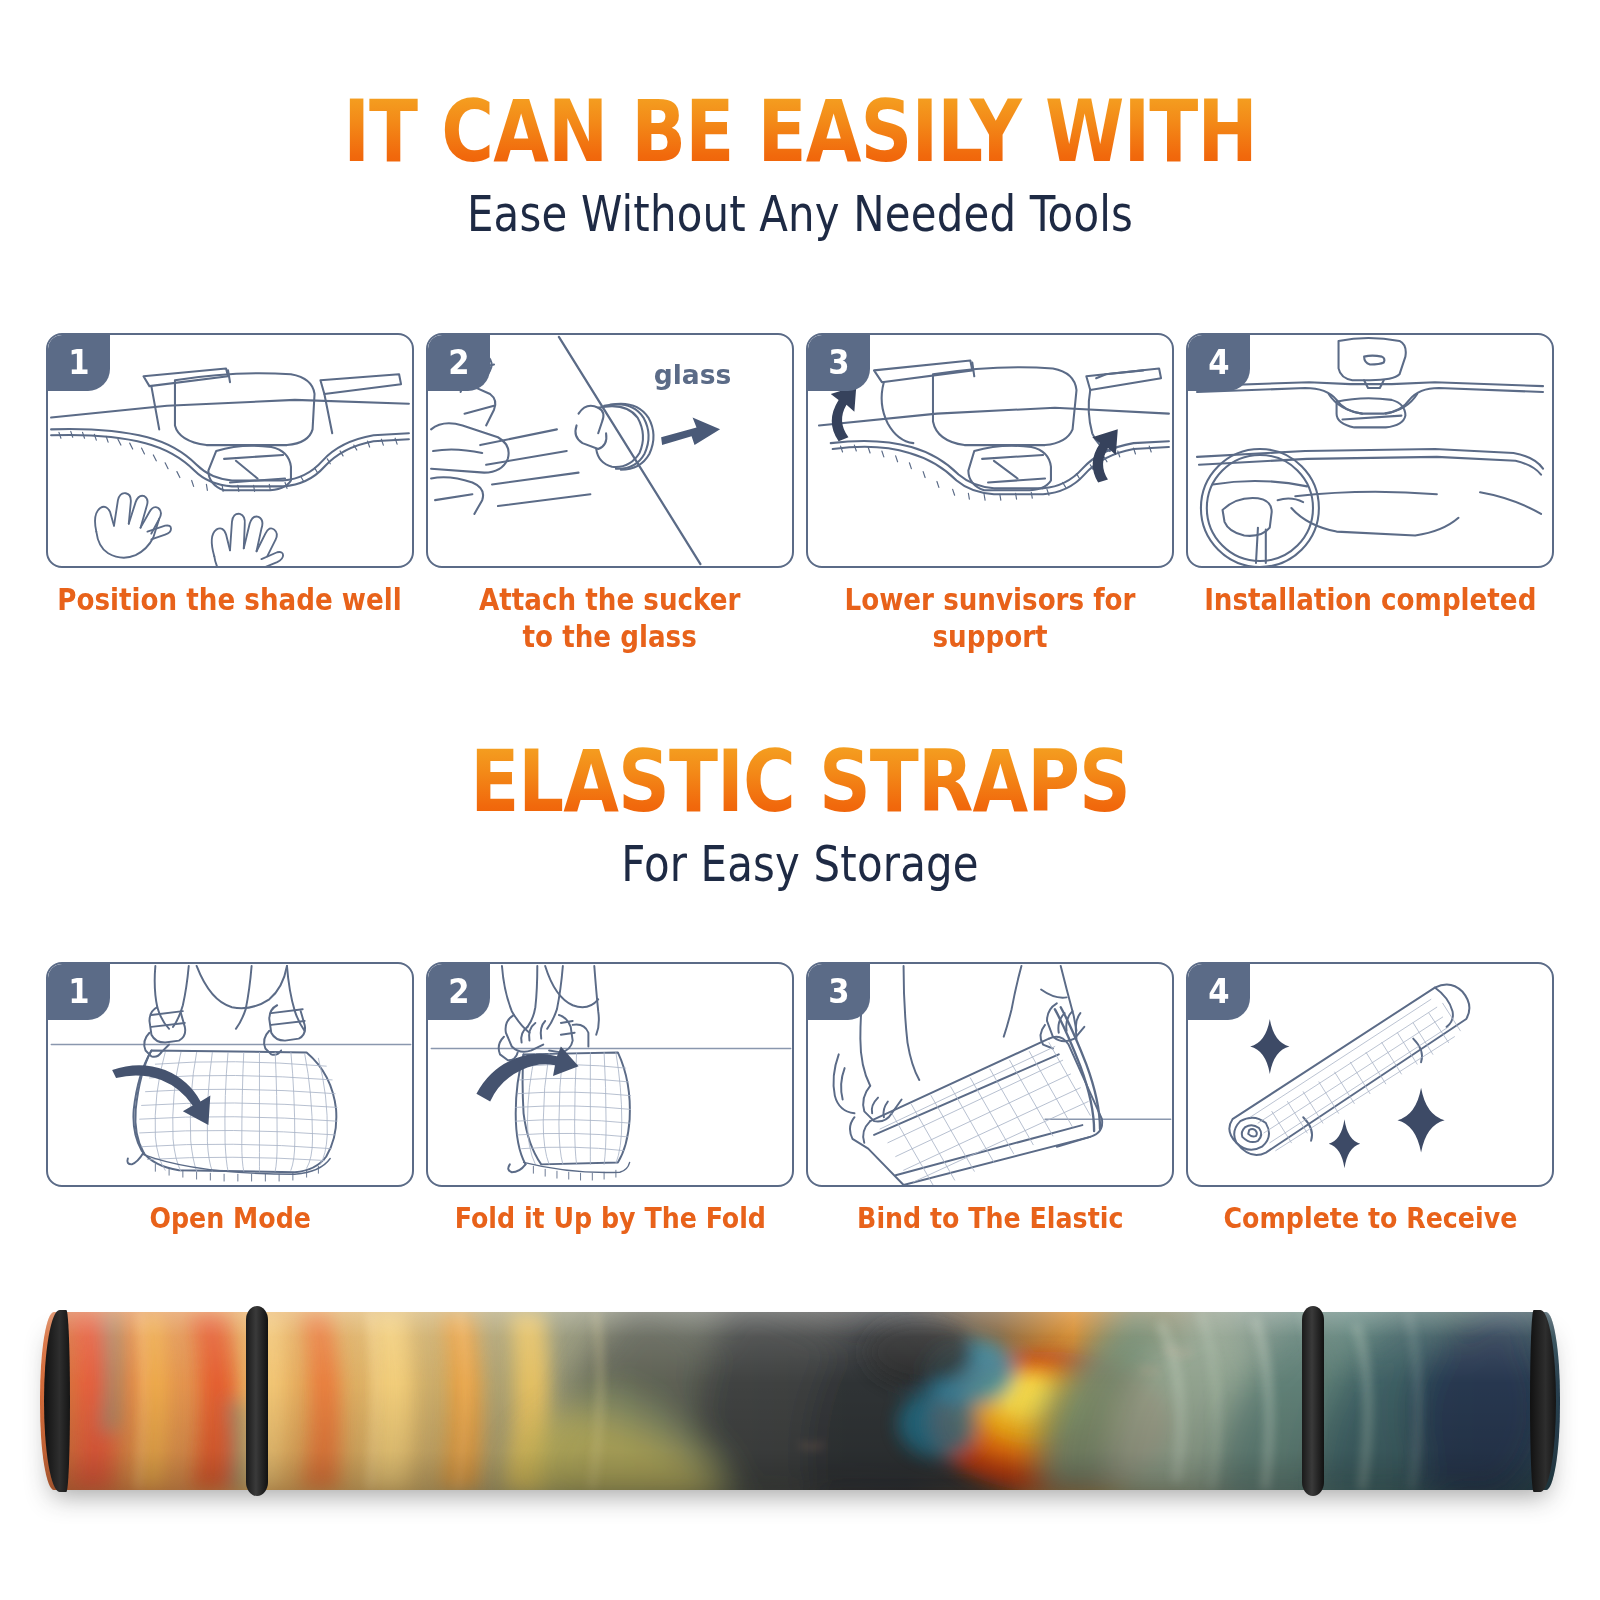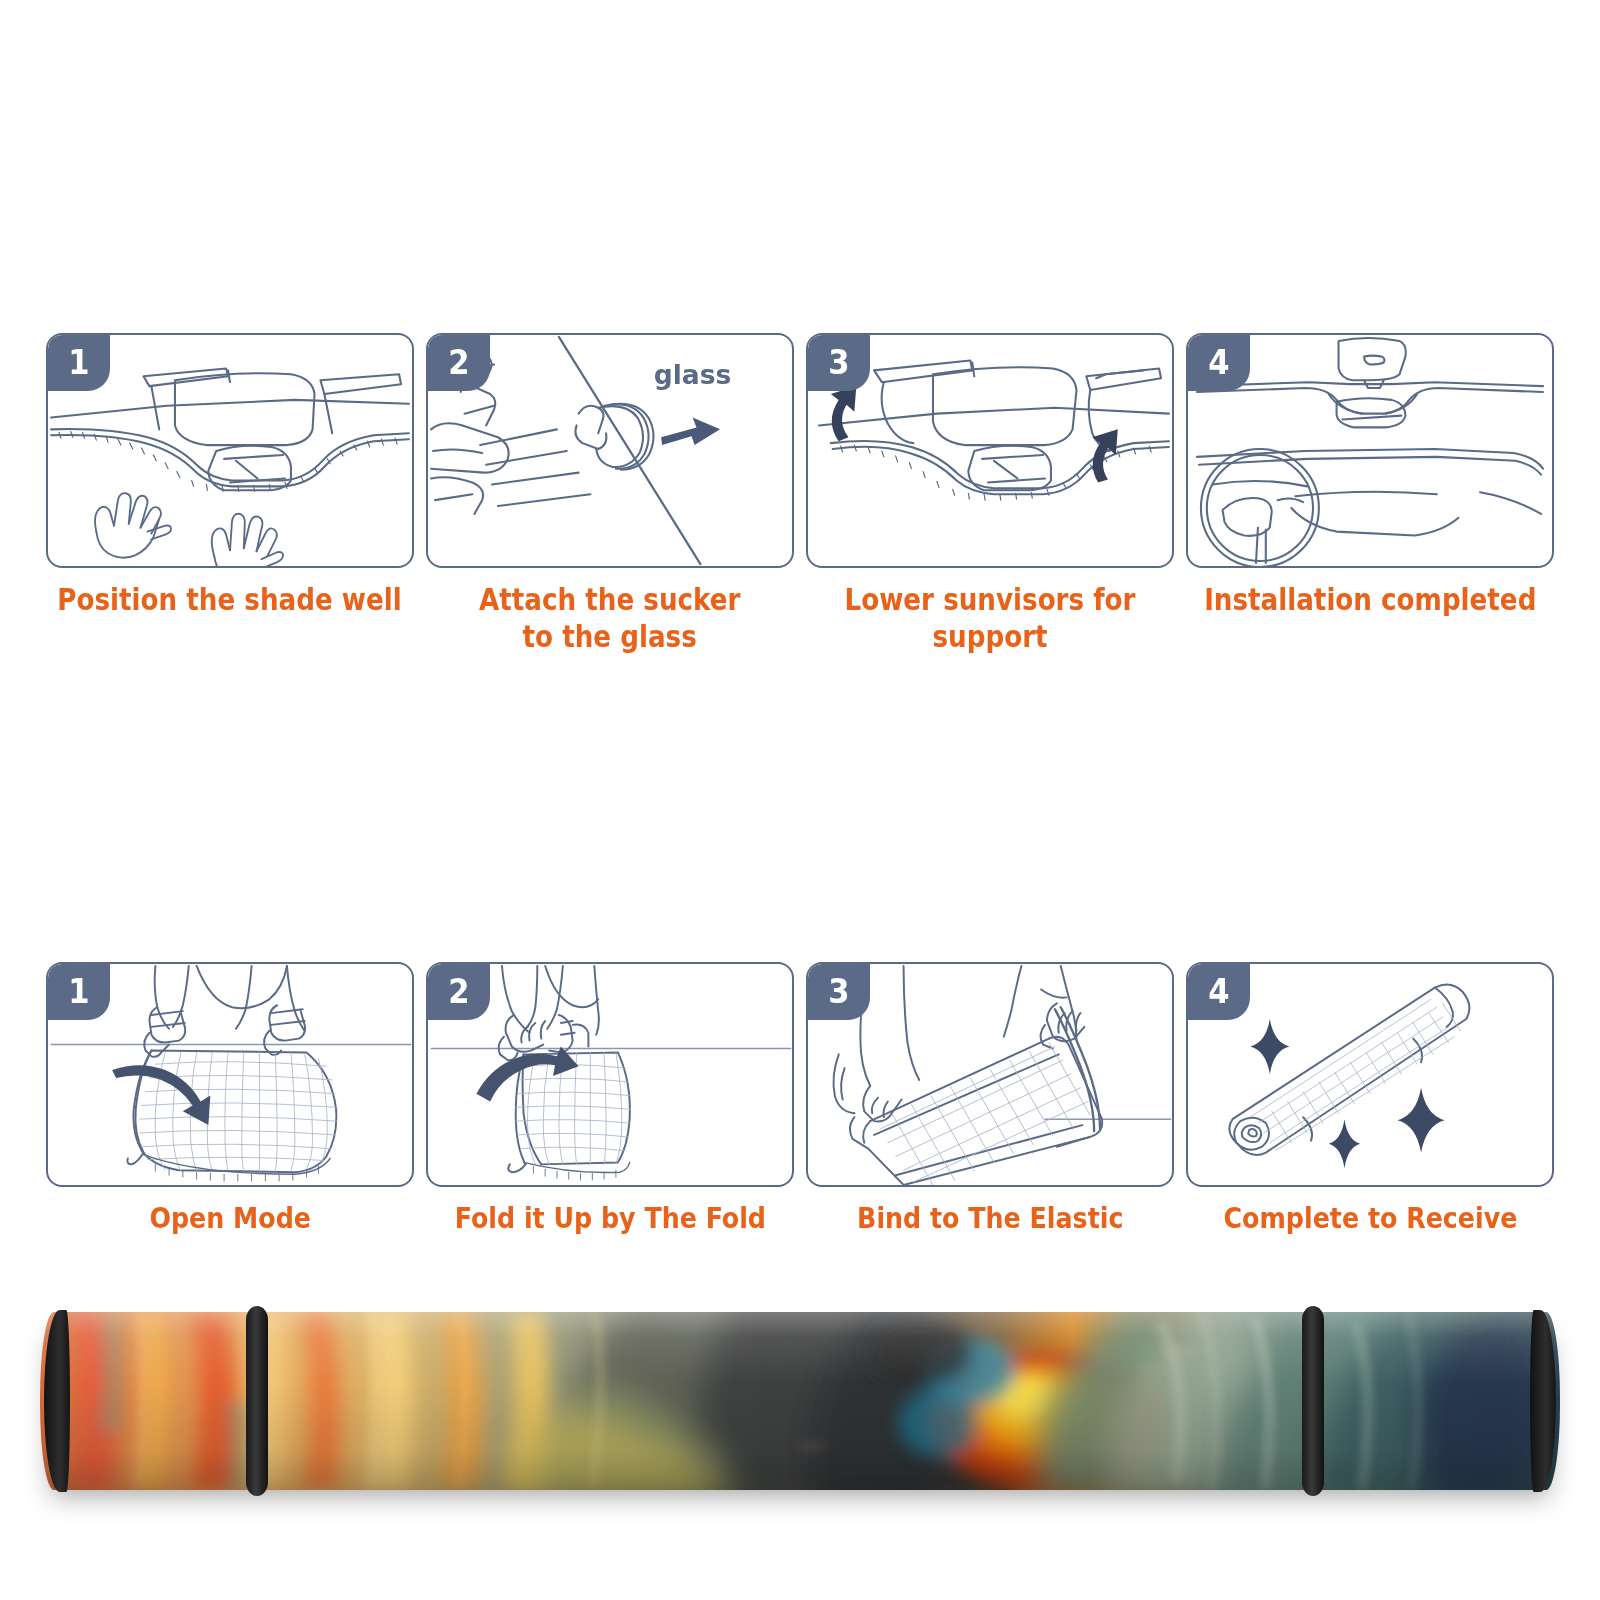--- a/index.html
+++ b/index.html
@@ -133,20 +133,24 @@
     background:linear-gradient(90deg,#111,#2e2e2e 60%,#151515);
   }
   .cap-l{left:44px;border-radius:60% 14% 14% 60%/50% 50% 50% 50%;}
   .cap-r{right:44px;border-radius:14% 60% 60% 14%/50% 50% 50% 50%;}
 </style>
 </head>
 <body>
 
 <div class="page">
 
+  <div class="section-head" id="head1">
+    <h1 class="h-main">IT CAN BE EASILY WITH</h1>
+    <h2 class="h-sub">Ease Without Any Needed Tools</h2>
+  </div>
 
   <div class="steps" id="row1">
 
     <div class="step">
       <div class="card r1">
         <div class="badge">1</div>
         <div class="art">
           <svg viewBox="0 0 368 235" fill="none" stroke="#5B6B87" stroke-width="2.1" stroke-linecap="round" stroke-linejoin="round">
             <path d="M2 84 L120 72 L250 66 L366 70"></path>
             <path d="M2 96 Q60 94 100 104 Q130 112 150 132 Q164 146 186 148 L238 148 Q262 146 278 128 Q296 108 330 102 L366 100"></path>
@@ -288,20 +292,24 @@
             <path d="M90 168 Q104 164 116 170"></path>
             <path d="M70 196 L68 232"></path>
             <path d="M78 198 L78 232"></path>
           </svg>
         </div>
       </div>
       <div class="caption">Installation completed</div>
     </div>
   </div>
 
+  <div class="section-head" id="head2">
+    <h1 class="h-main">ELASTIC STRAPS</h1>
+    <h2 class="h-sub">For Easy Storage</h2>
+  </div>
 
   <div class="steps" id="row2">
 
     <div class="step">
       <div class="card r2">
         <div class="badge">1</div>
         <div class="art">
           <svg viewBox="0 0 368 225" fill="none" stroke="#5B6B87" stroke-width="2" stroke-linecap="round" stroke-linejoin="round">
             <path d="M2 82 L368 82" stroke-width="1.4" stroke="#8A97AE"></path>
 

